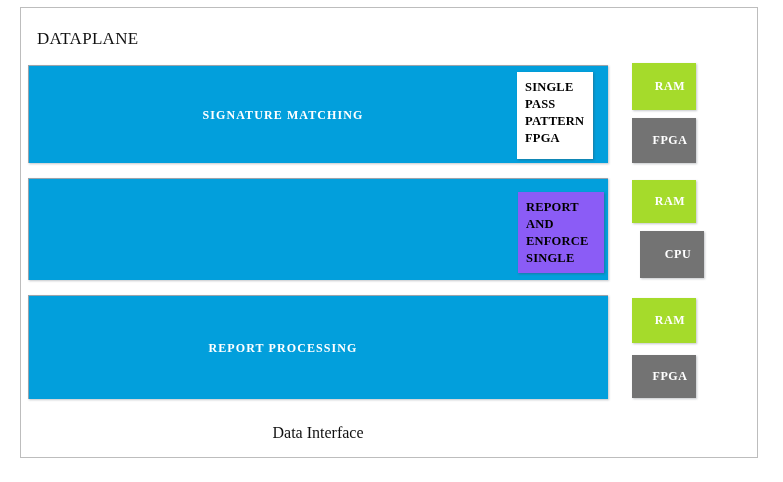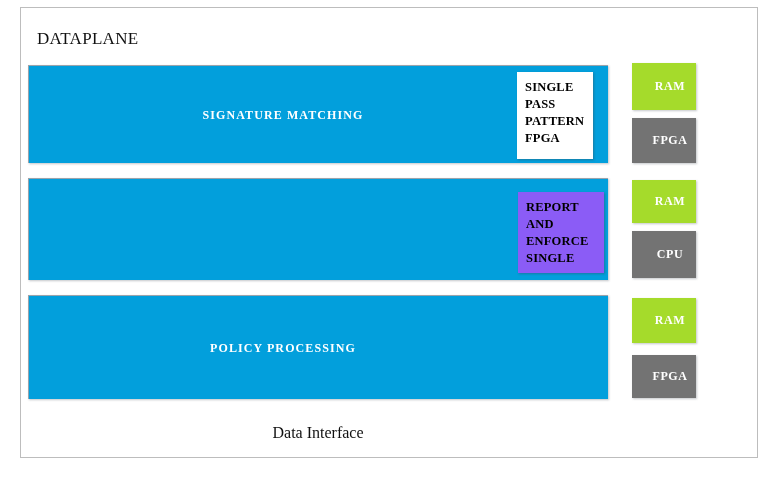--- a/index.html
+++ b/index.html
@@ -119,21 +119,21 @@
     justify-content: center;
     box-shadow: 1px 1px 2px rgba(60, 70, 80, 0.3);
     padding-left: 12px;
   }
   .hw-chip.green { background: #A5DB2B; }
   .hw-chip.blue  { background: #737373; }
 
   #hw-chip-ram-1  { top: 63px;  height: 47px; }
   #hw-chip-fpga-1 { top: 118px; height: 45px; }
   #hw-chip-ram-2  { top: 180px; height: 43px; }
-  #hw-chip-cpu-1  { top: 231px; height: 47px; }
+  #hw-chip-cpu-1  { top: 231px; height: 47px; margin-left: 8px; }
   #hw-chip-ram-3  { top: 298px; height: 45px; }
   #hw-chip-fpga-2 { top: 355px; height: 43px; }
 
   
   #data-interface-label {
     position: absolute;
     left: 28px;
     top: 423px;
     width: 580px;
     text-align: center;
@@ -165,21 +165,21 @@
   <div class="stage-bar" id="stage-security-processing">
     <div class="stage-inset" id="inset-report-and-enforce-policy">
       <span class="inset-line">REPORT</span>
       <span class="inset-line">AND</span>
       <span class="inset-line">ENFORCE</span>
       <span class="inset-line">SINGLE</span>
     </div>
   </div>
 
   <div class="stage-bar" id="stage-network-processing">
-    <div class="stage-label">POLICY PROCESSING</div>
+    <div class="stage-label">REPORT PROCESSING</div>
   </div>
 
   <div class="hw-chip green" id="hw-chip-ram-1">
     <span>RAM</span>
   </div>
   <div class="hw-chip blue" id="hw-chip-fpga-1">
     <span>FPGA</span>
   </div>
   <div class="hw-chip green" id="hw-chip-ram-2">
     <span>RAM</span>

